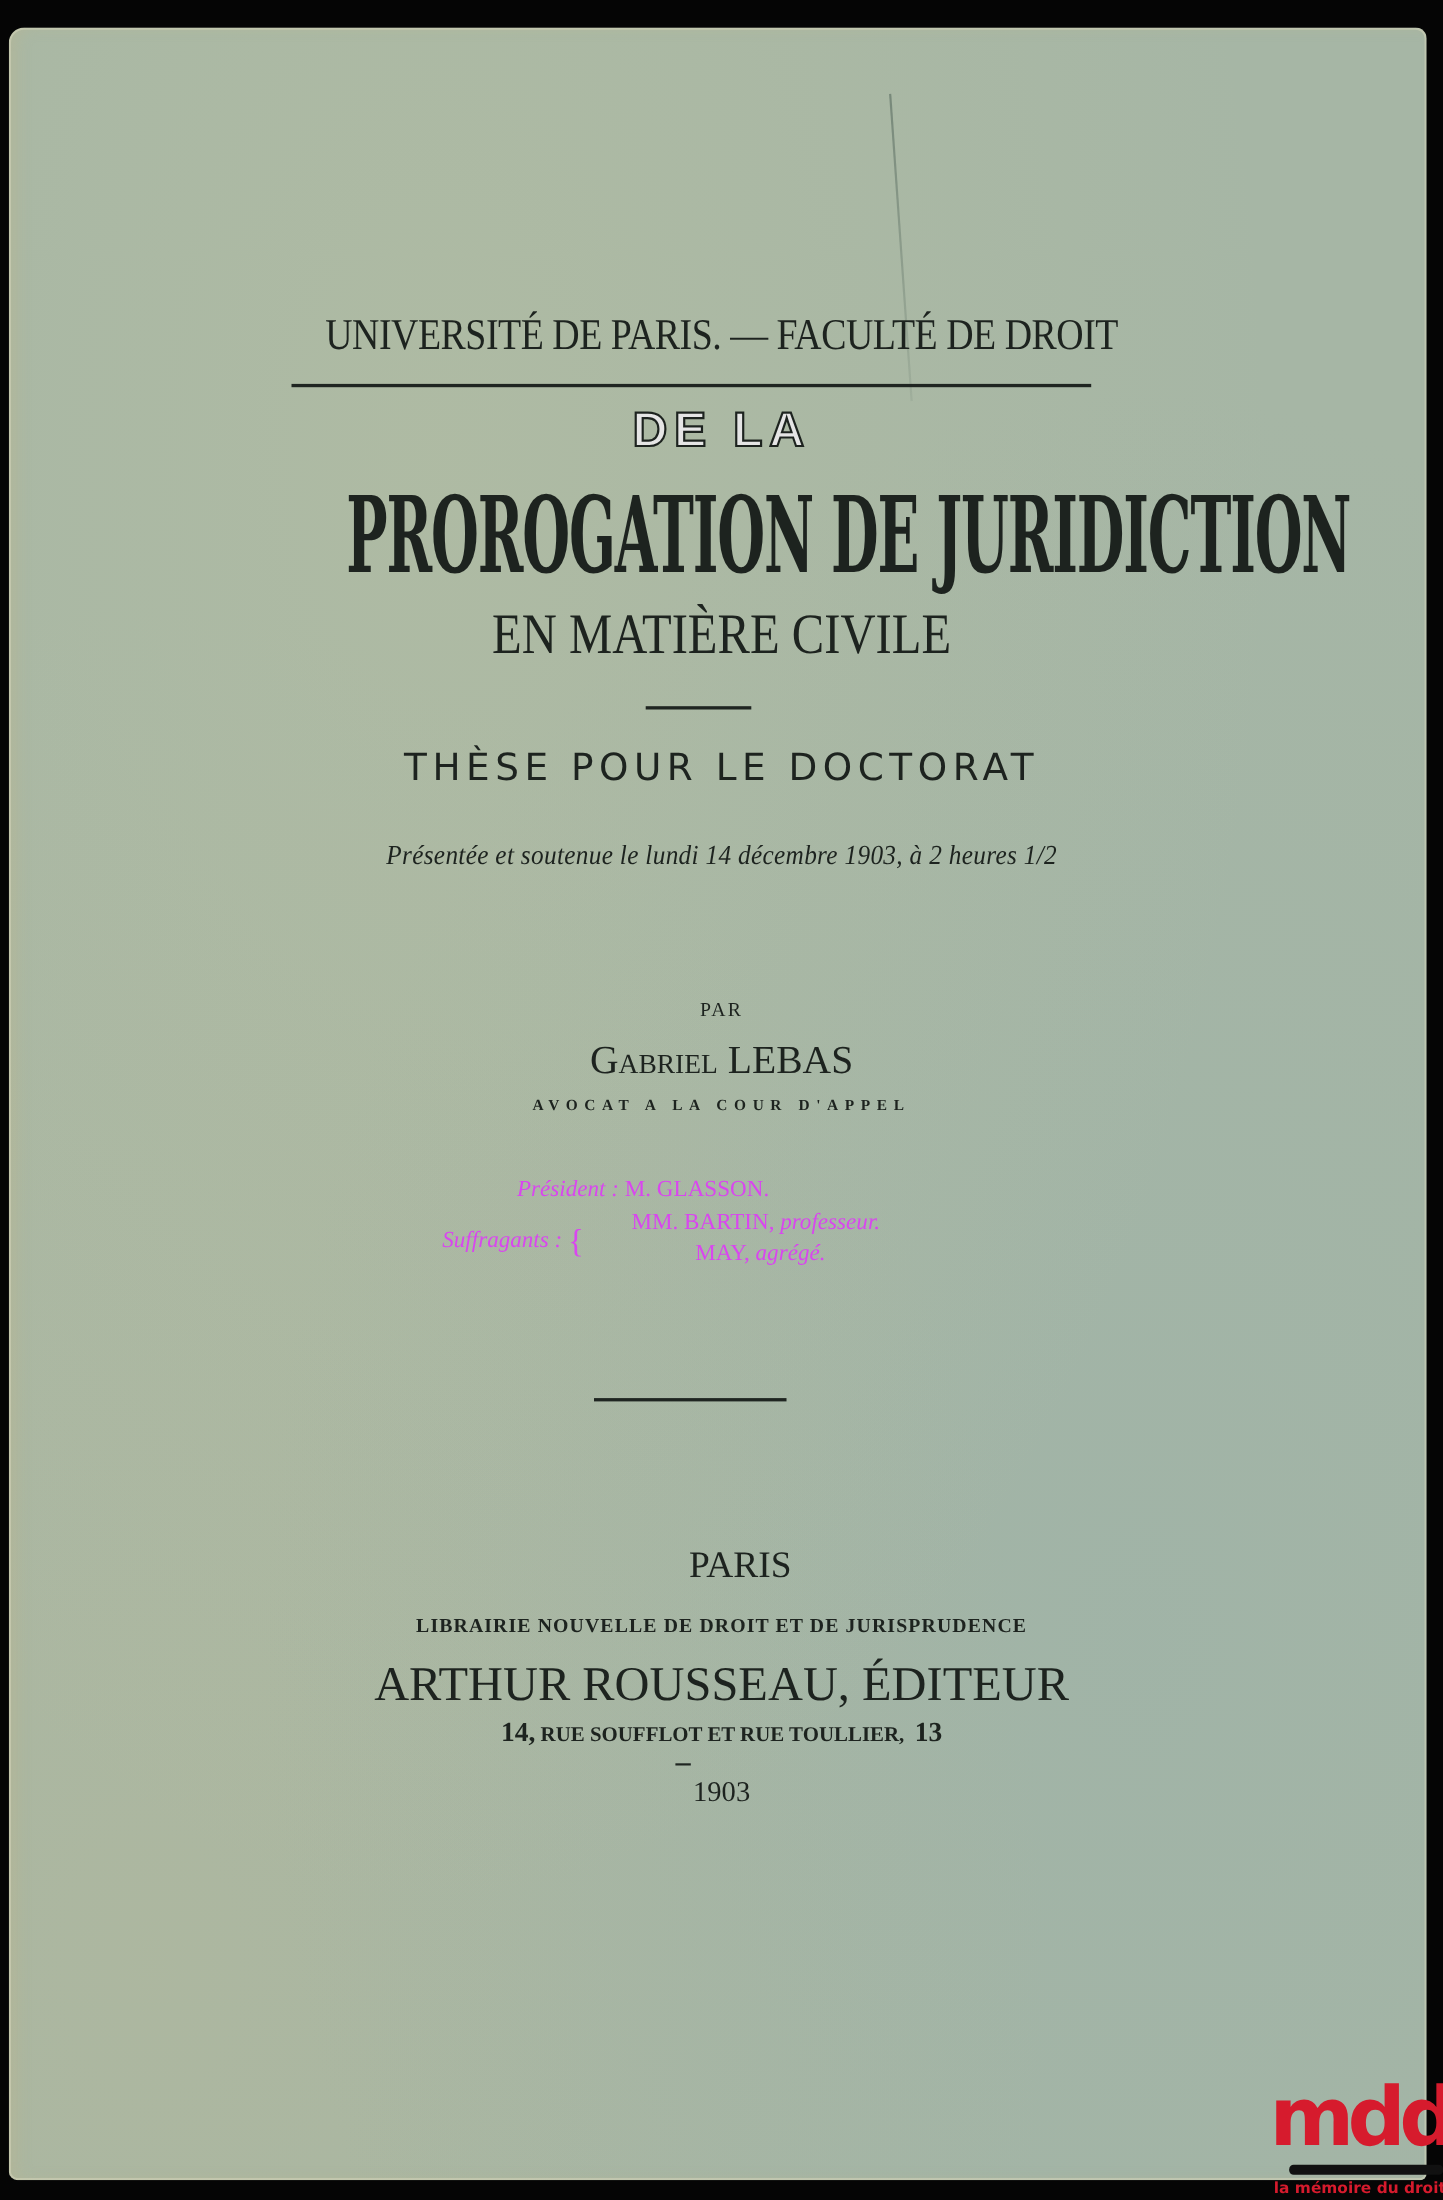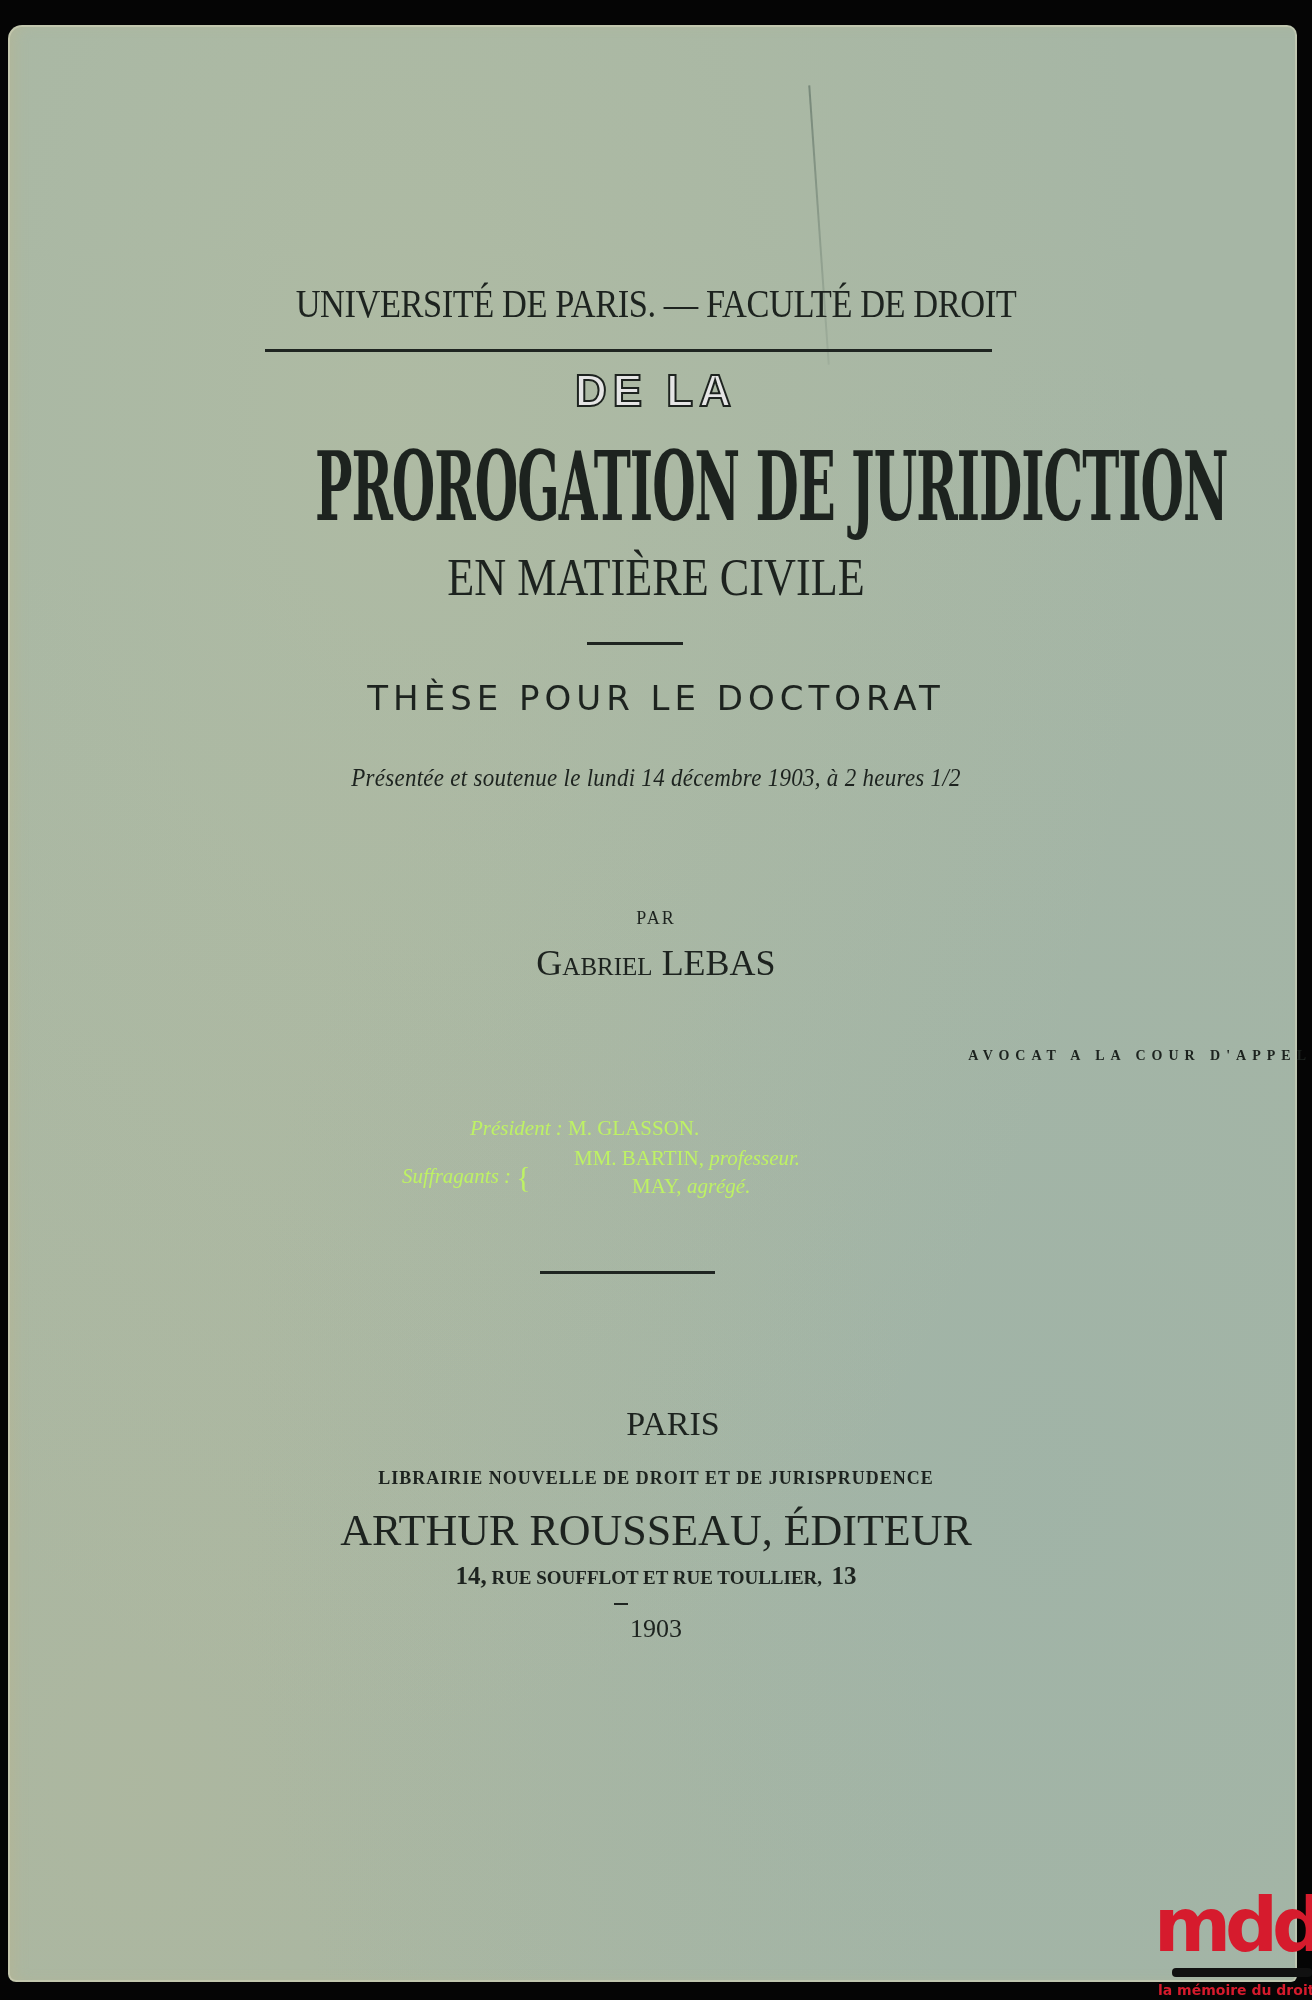--- a/index.html
+++ b/index.html
@@ -23,22 +23,22 @@
   .dela { top:366px; font-family:Liberation Sans, sans-serif; font-weight:bold; font-size:44px;
     color:#e5e5e5; -webkit-text-stroke:2px #1d231f; letter-spacing:6px; }
   .title { top:430px; font-family:"DejaVu Serif",serif; font-weight:bold; font-size:96px; letter-spacing:-2px;
     transform:scaleX(0.52); transform-origin:center; }
   .subtitle { top:548px; font-size:52px; transform:scaleX(0.85); transform-origin:center; }
   .these { top:678px; font-family:"DejaVu Sans","Liberation Sans",sans-serif; font-size:34px; letter-spacing:5px; }
   .date { top:764px; font-style:italic; font-size:25px; letter-spacing:0.3px; transform:scaleX(0.92); transform-origin:center; }
   .par { top:876px; font-size:18px; letter-spacing:2px;margin-top:32px; }
   .author { top:942px; font-size:36px; }
   .author .sc { font-variant:small-caps; }
-  .avocat { top:1048px; font-size:14px; letter-spacing:6px; font-weight:bold;text-align:right; }
-  .jury { position:absolute; color:#bef264; font-family:"Liberation Serif","DejaVu Serif",serif; font-size:21px; white-space:nowrap;margin-top:48px; }
+  .avocat { top:998px; font-size:14px; letter-spacing:6px; font-weight:bold; }
+  .jury { position:absolute; color:#d946ef; font-family:"Liberation Serif","DejaVu Serif",serif; font-size:21px; white-space:nowrap; }
   .jury i { font-size:21px; }
   .paris { top:1405px; font-size:34px;margin-left:17px; }
   .librairie { top:1468px; font-size:18px; font-weight:bold; letter-spacing:1px; }
   .editeur { top:1505px; font-size:44px; }
   .address { top:1562px; font-size:19px; font-weight:bold; }
   .address .num { font-size:25px; }
   .year { top:1614px; font-size:26px; }
   .logo { position:absolute; left:1150px; top:1888px; width:162px; height:112px; }
   .logo .mdd { position:absolute; left:4px; top:0; font-family:"DejaVu Sans",sans-serif; font-size:74px; font-weight:bold;
     color:#d61b2d; letter-spacing:-6px; line-height:74px; }

